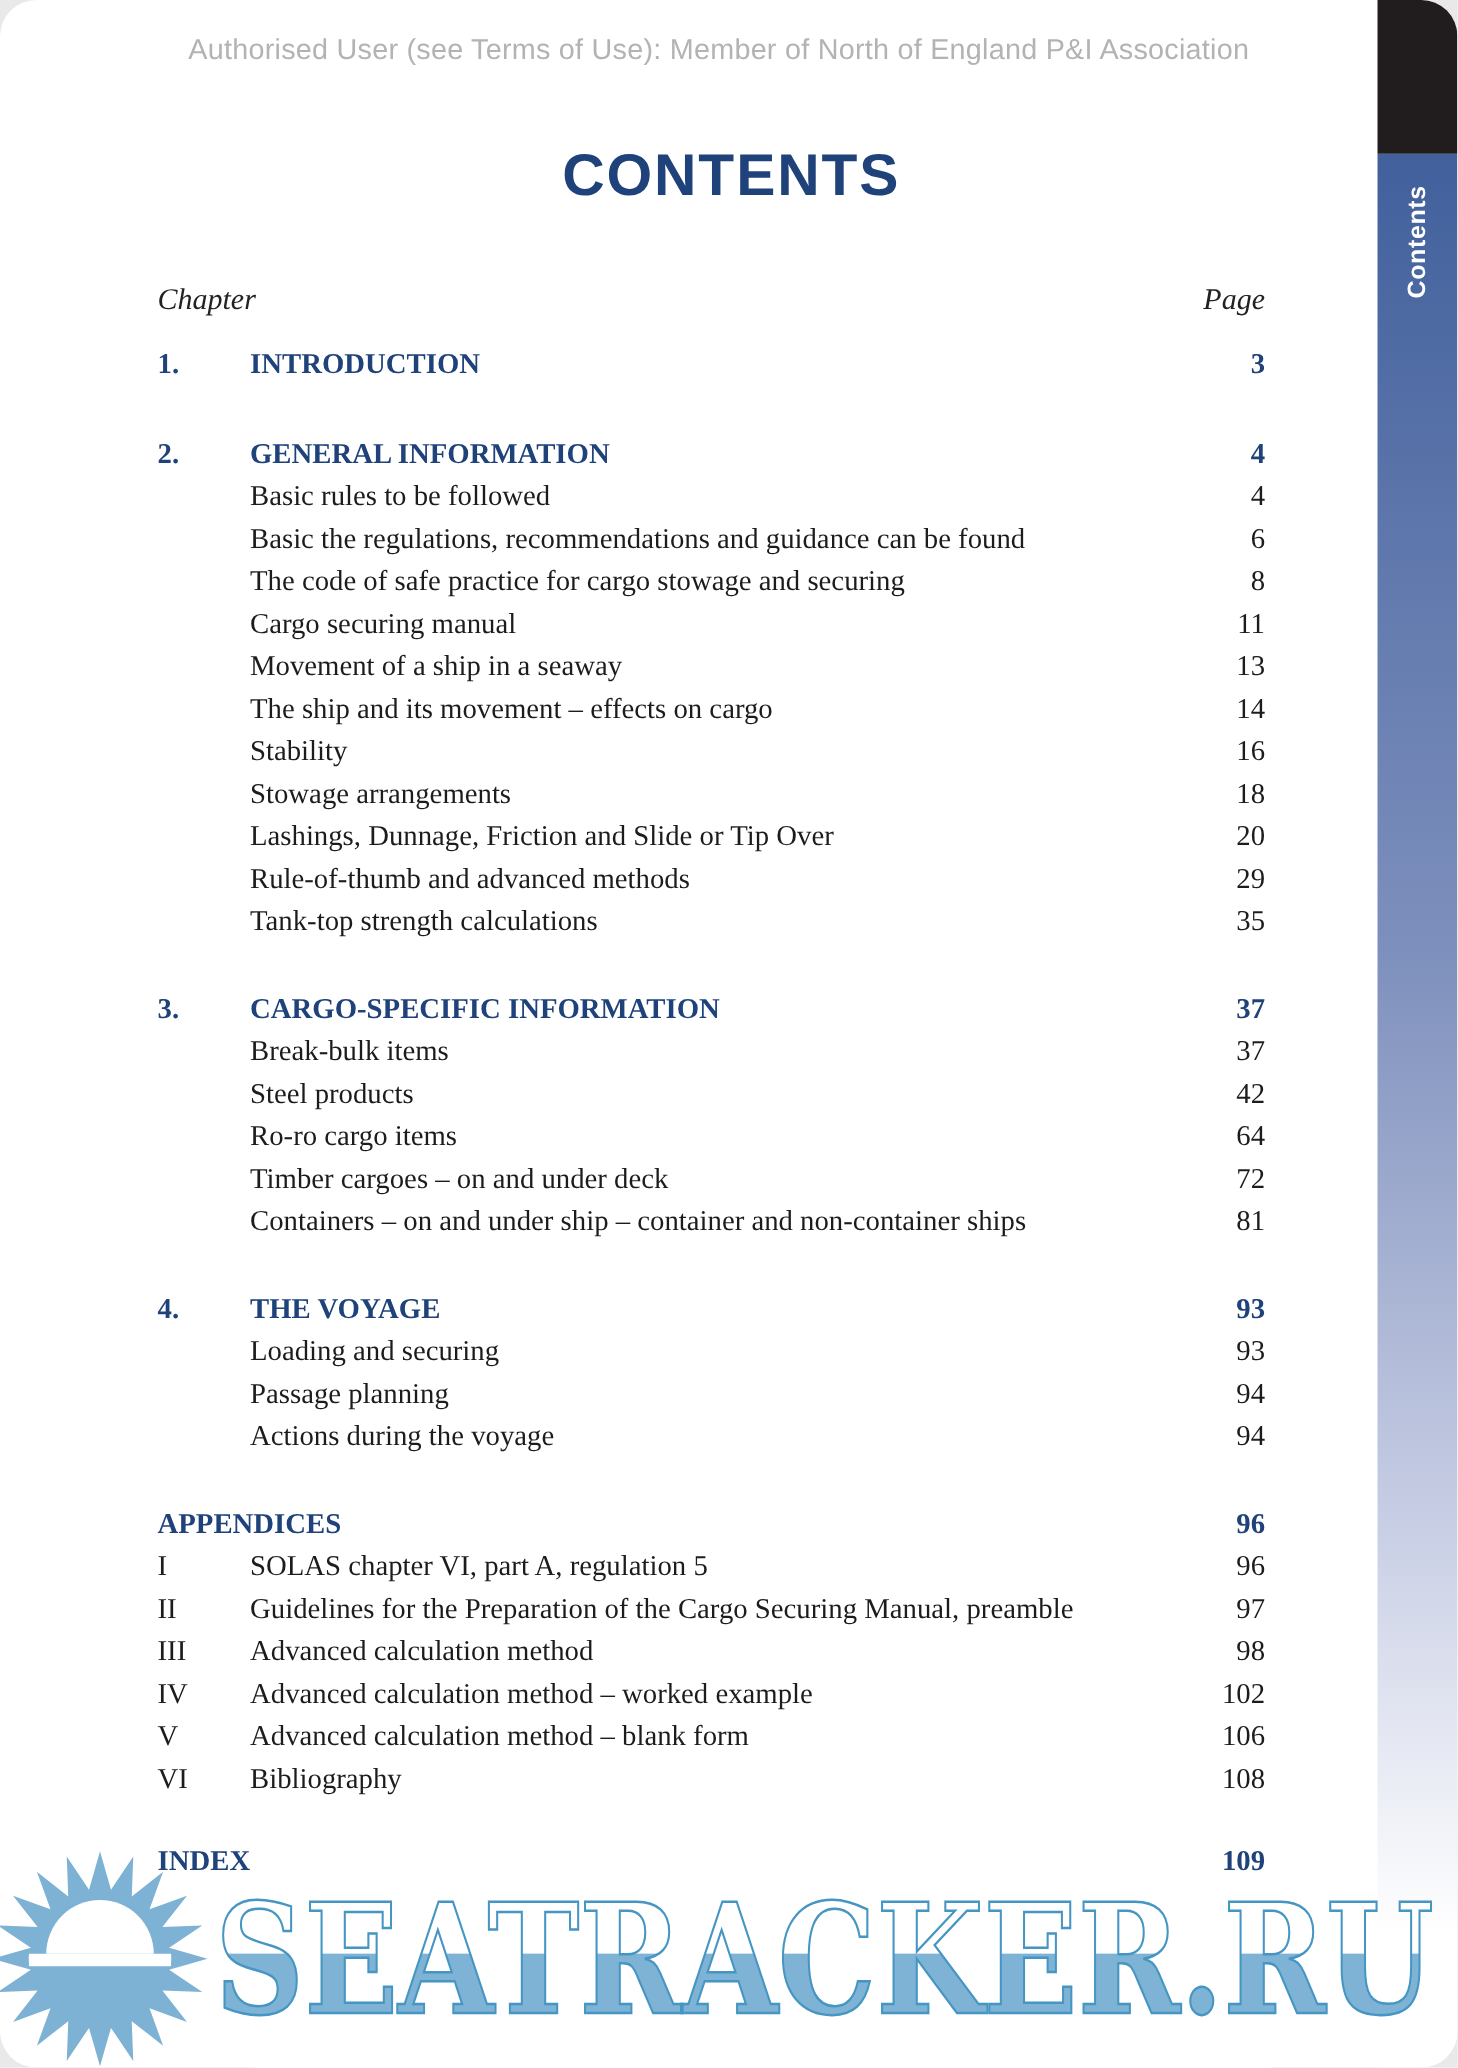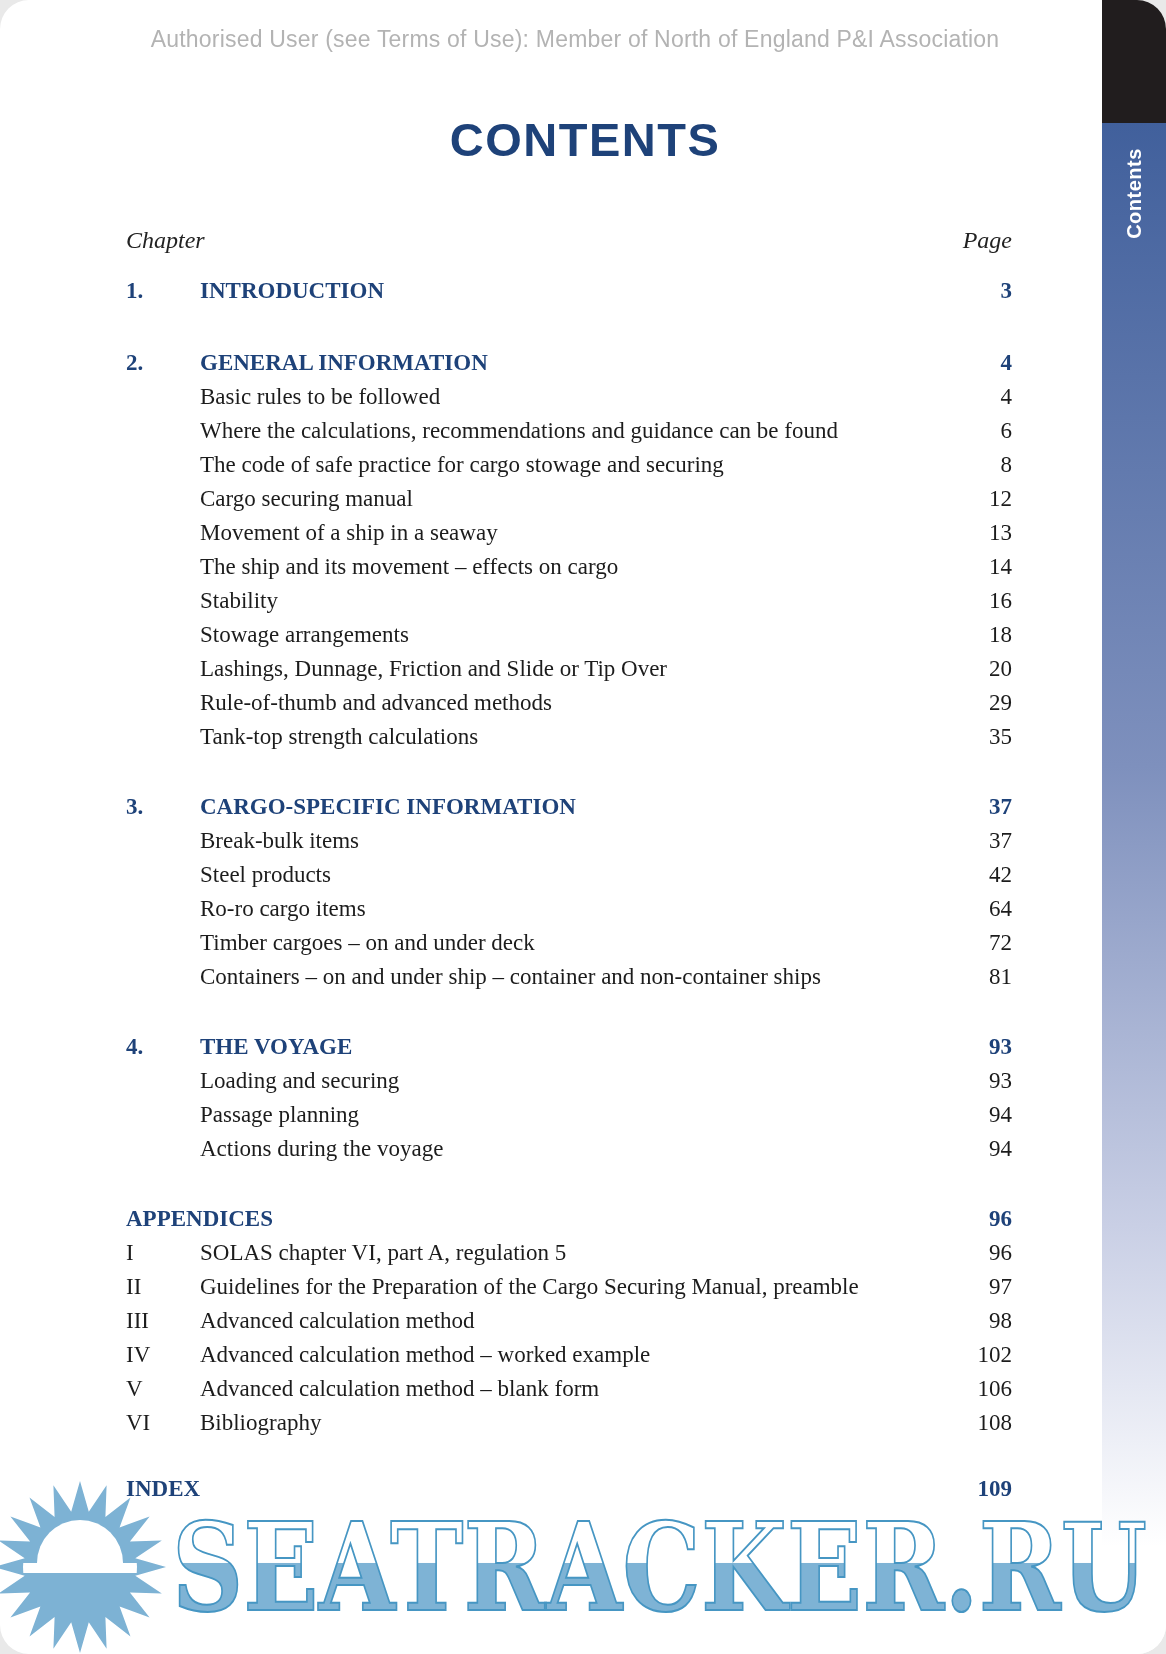--- a/index.html
+++ b/index.html
@@ -102,32 +102,32 @@
       <span class="ttl">GENERAL INFORMATION</span>
       <span class="pg">4</span>
     </div>
     <div class="row">
         <span class="num"></span>
         <span class="ttl">Basic rules to be followed</span>
         <span class="pg">4</span>
       </div>
     <div class="row">
         <span class="num"></span>
-        <span class="ttl">Where the calculations, recommendations and guidance can be found</span>
+        <span class="ttl">Basic the regulations, recommendations and guidance can be found</span>
         <span class="pg">6</span>
       </div>
     <div class="row">
         <span class="num"></span>
         <span class="ttl">The code of safe practice for cargo stowage and securing</span>
         <span class="pg">8</span>
       </div>
     <div class="row">
         <span class="num"></span>
         <span class="ttl">Cargo securing manual</span>
-        <span class="pg">12</span>
+        <span class="pg">11</span>
       </div>
     <div class="row">
         <span class="num"></span>
         <span class="ttl">Movement of a ship in a seaway</span>
         <span class="pg">13</span>
       </div>
     <div class="row">
         <span class="num"></span>
         <span class="ttl">The ship and its movement – effects on cargo</span>
         <span class="pg">14</span>

